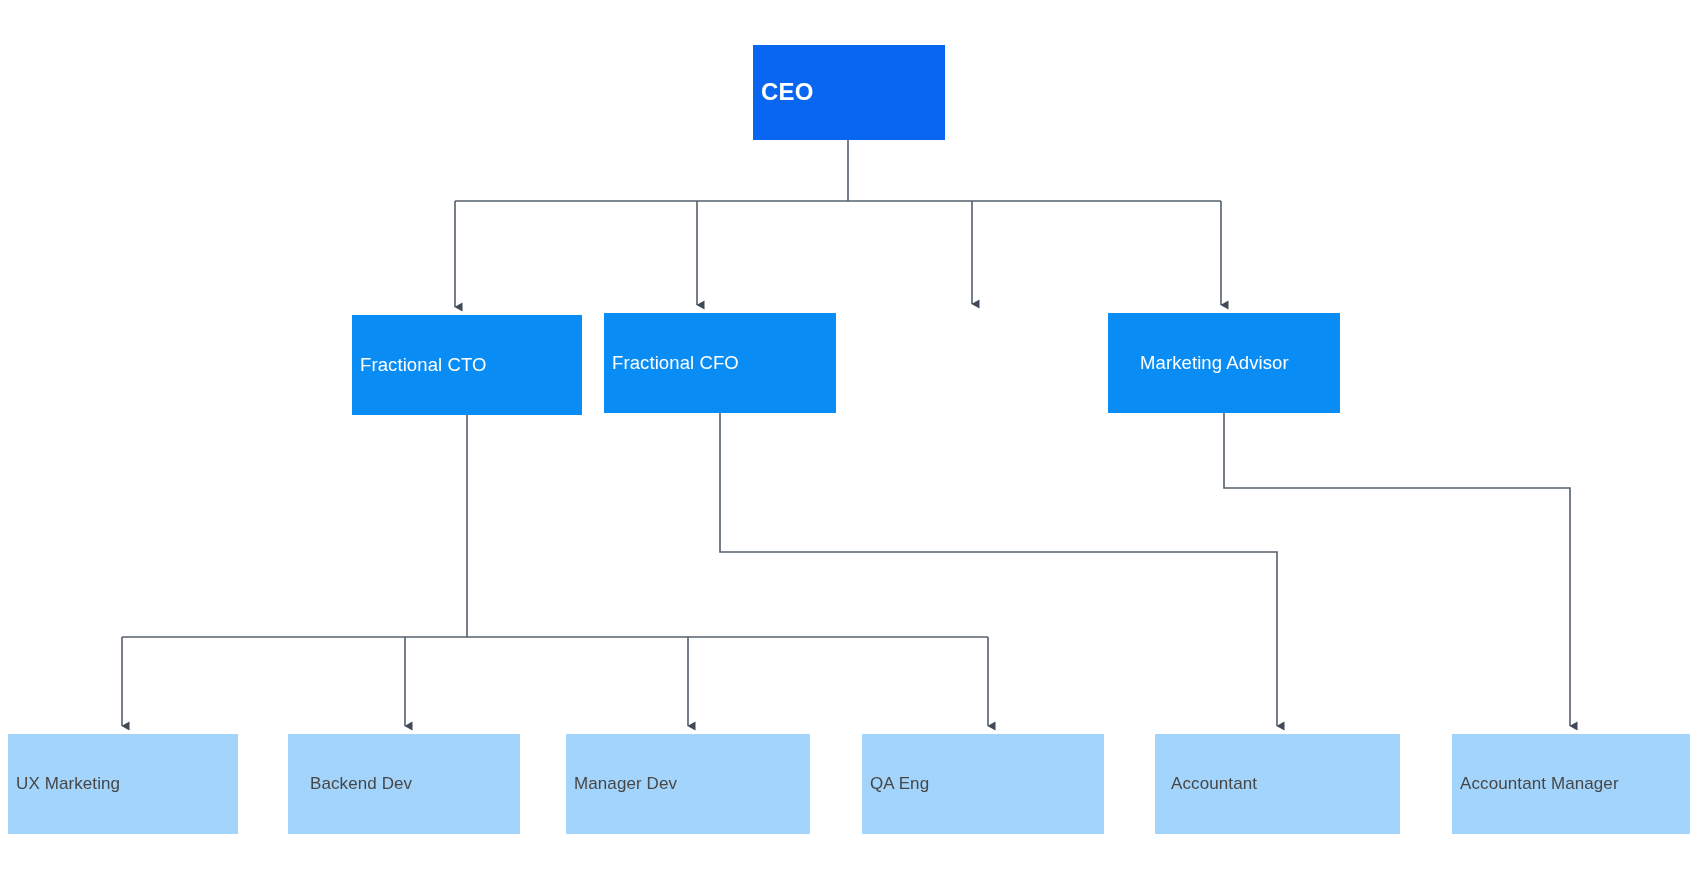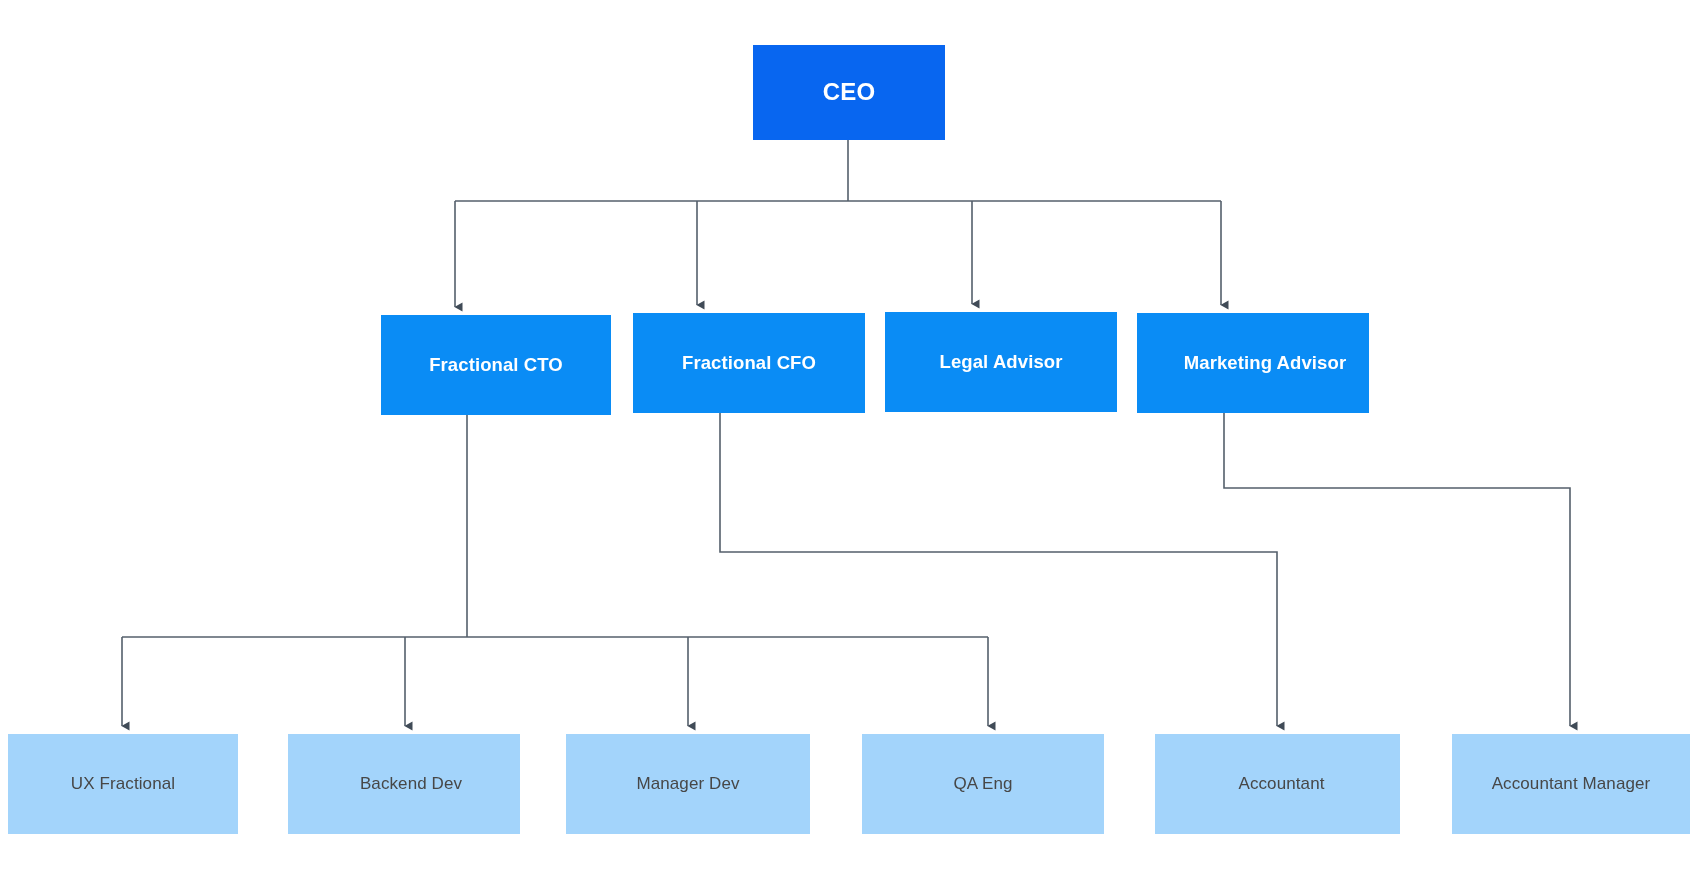--- a/index.html
+++ b/index.html
@@ -23,39 +23,38 @@
     top: 0;
     width: 1699px;
     height: 880px;
     pointer-events: none;
   }
   .node {
     position: absolute;
     box-sizing: border-box;
     display: flex;
     align-items: center;
-    justify-content: center;
+    justify-content: flex-start;
     text-align: center;
     line-height: 1.2;
     padding: 4px 8px;
   }
   .node-root {
     background: #0866f0;
     color: #ffffff;
     font-weight: bold;
     font-size: 24px;
     letter-spacing: 0.2px;
   }
   .node-exec {
     background: #0a8cf5;
     color: #ffffff;
-    font-weight: bold;
+    font-weight: normal;
     font-size: 18.5px;
     letter-spacing: 0.1px;
-    margin-left: 29px;
   }
   .node-staff {
     background: #a3d4fb;
     color: #474747;
     font-weight: normal;
     font-size: 17px;
     letter-spacing: 0.1px;
   }
 </style>
 </head>
@@ -105,29 +104,26 @@
   <div class="node node-root" style="left:753px; top:45px; width:192px; height:95px;">
     <span>CEO</span>
   </div>
 
   <div class="node node-exec" style="left:352px; top:315px; width:230px; height:100px;">
     <span>Fractional CTO</span>
   </div>
   <div class="node node-exec" style="left:604px; top:313px; width:232px; height:100px;">
     <span>Fractional CFO</span>
   </div>
-  <div class="node node-exec" style="left:856px; top:312px; width:232px; height:100px;">
-    <span>Legal Advisor</span>
-  </div>
   <div class="node node-exec" style="left:1108px; top:313px; width:232px; height:100px;padding-left:32px;">
     <span>Marketing Advisor</span>
   </div>
 
   <div class="node node-staff" style="left:8px; top:734px; width:230px; height:100px;">
-    <span>UX Fractional</span>
+    <span>UX Marketing</span>
   </div>
   <div class="node node-staff" style="left:288px; top:734px; width:232px; height:100px;padding-left:22px;">
     <span>Backend Dev</span>
   </div>
   <div class="node node-staff" style="left:566px; top:734px; width:244px; height:100px;">
     <span>Manager Dev</span>
   </div>
   <div class="node node-staff" style="left:862px; top:734px; width:242px; height:100px;">
     <span>QA Eng</span>
   </div>

